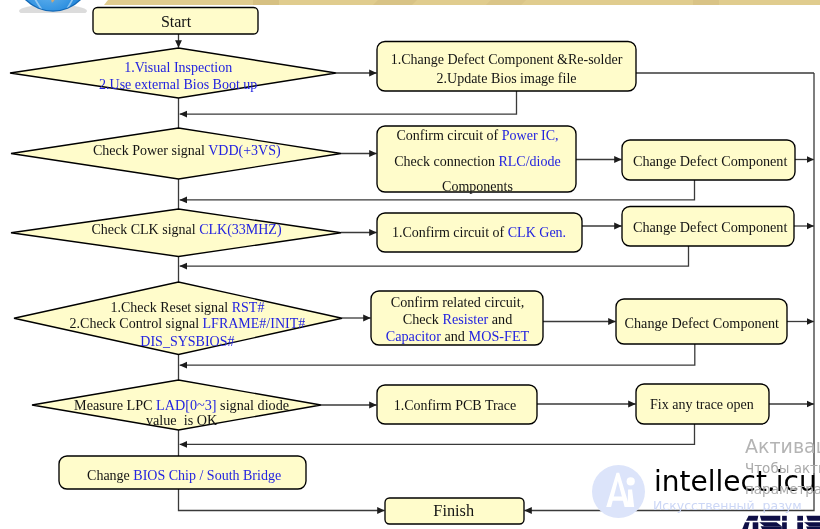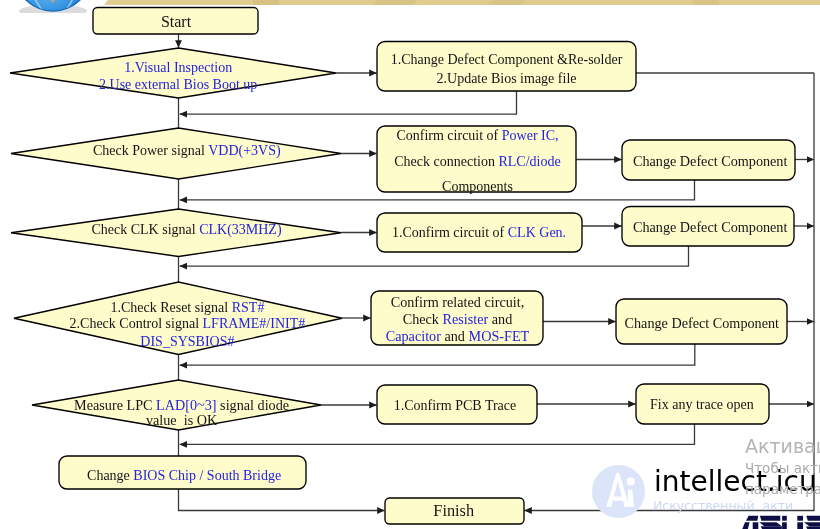--- a/index.html
+++ b/index.html
@@ -51,21 +51,21 @@
     <svg id="wm-logo" viewBox="0 0 53 53">
       <circle cx="26.5" cy="26.5" r="26.5" fill="#dce4fa"></circle>
       <g fill="#fff">
         <path d="M24.5 7.8 L27.2 7.8 L37.5 42.1 L32.6 42.1 L25.85 16.0 L19.1 42.1 L14.2 42.1 Z"></path>
         <path d="M18.9 31.4 L32.6 31.4 L33.8 35.7 L17.7 35.7 Z"></path>
         <circle cx="38.7" cy="16.4" r="4.1"></circle>
         <path d="M36.1 24.4 L40.1 24.4 L42.2 42.1 L35.6 42.1 Z"></path>
       </g>
     </svg>
     <div id="wm-name">intellect.icu</div>
-    <div id="wm-tag">Искусственный  акти</div>
+    <div id="wm-tag">Искусственный  разум</div>
   </div>
 
   <div id="wm-act">
     <div id="act-title">Активац</div>
     <div id="act-l1">Чтобы акти</div>
     <div id="act-l2">параметра</div>
   </div>
 <svg id="chart" width="820" height="529" viewBox="0 0 820 529">
   <defs>
     <marker id="ah" viewBox="0 0 10 10" refX="9.4" refY="5" markerWidth="6.1" markerHeight="6.1" orient="auto-start-reverse">

